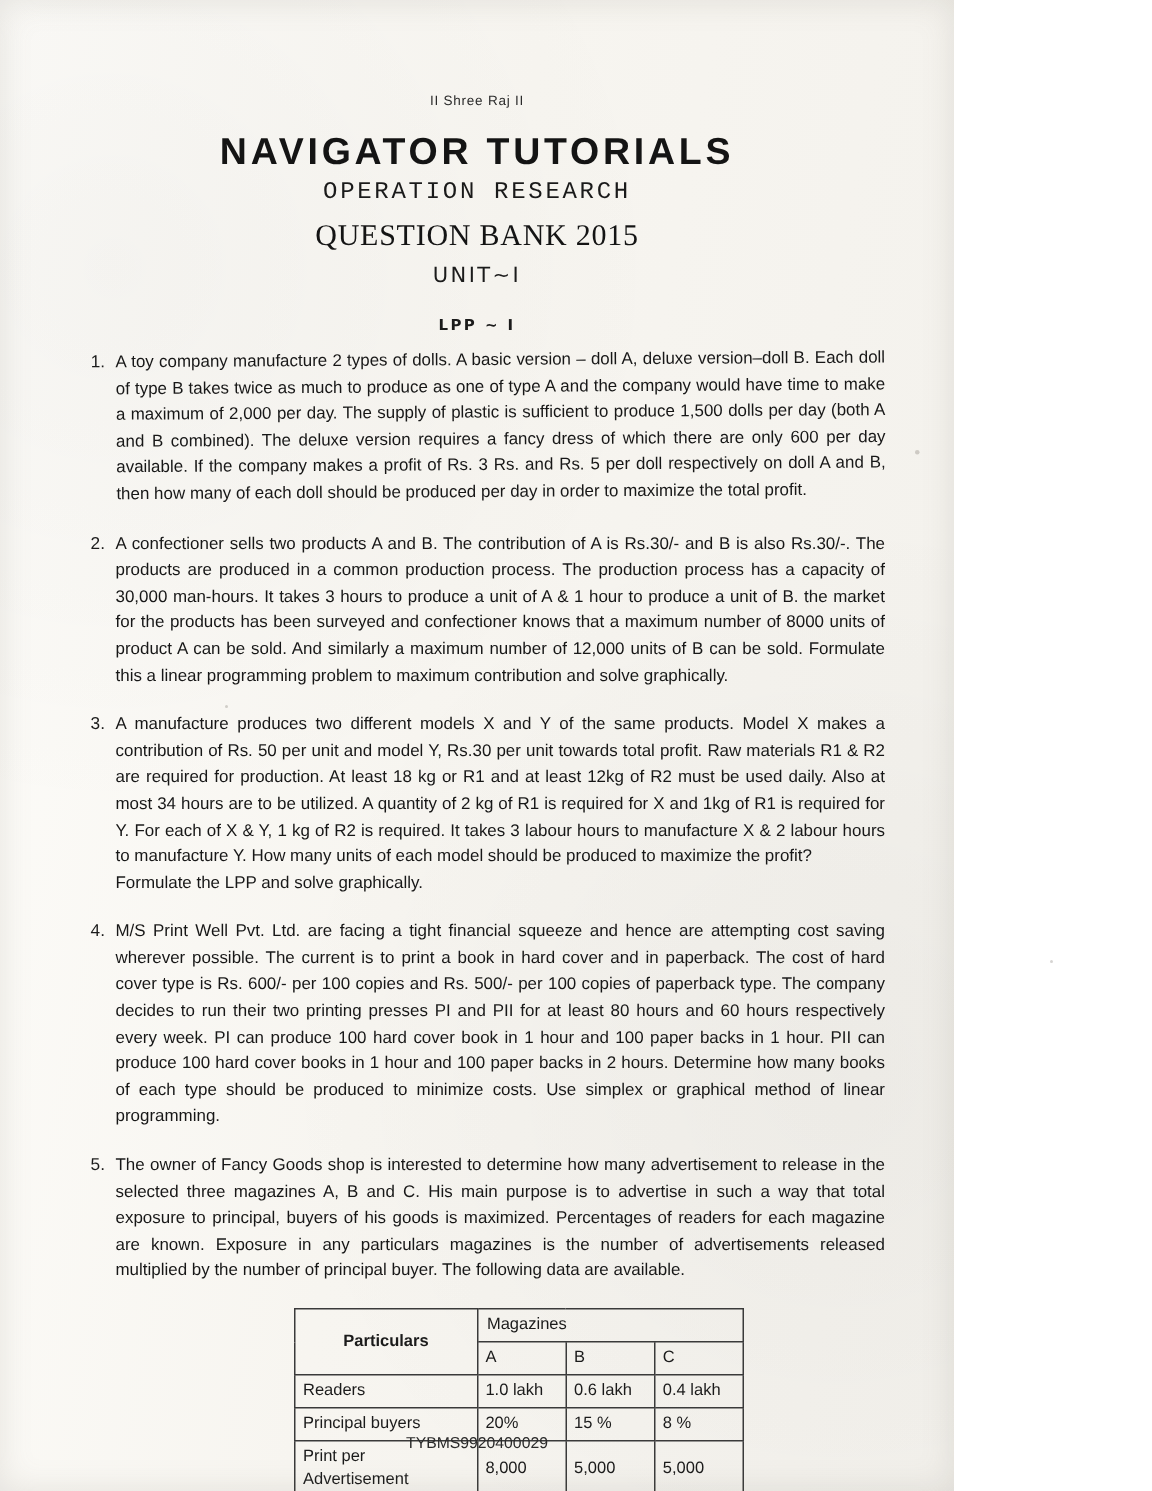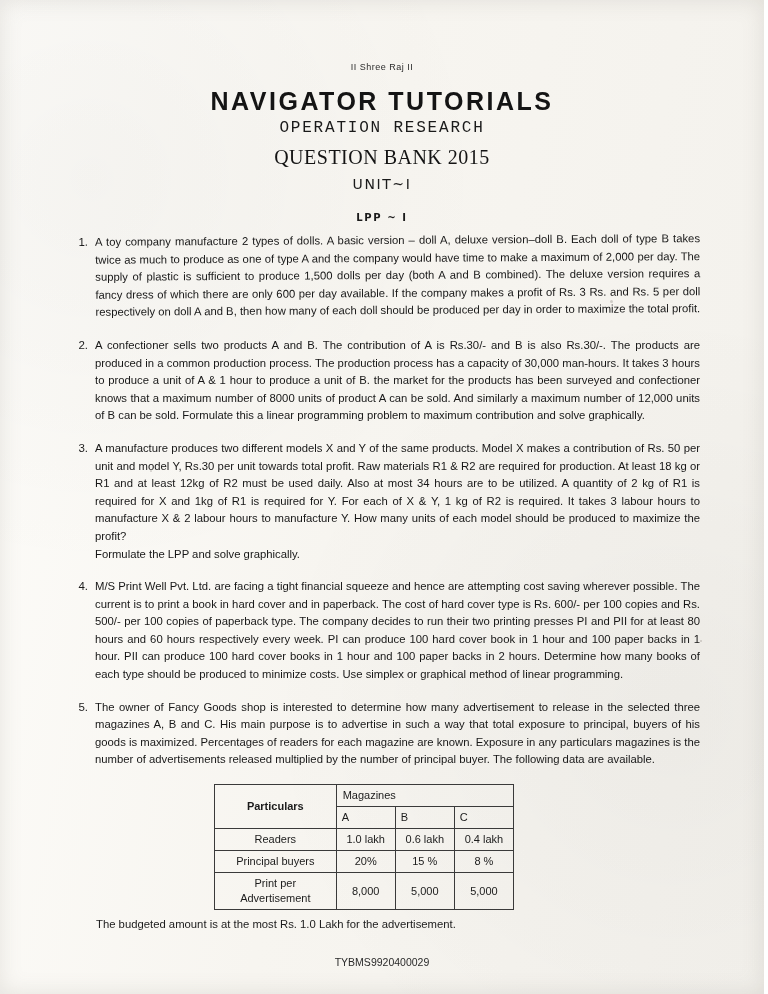--- a/index.html
+++ b/index.html
@@ -9,29 +9,29 @@
   body {
     width: 768px;
     height: 994px;
     background: #ffffff;
     font-family: "Liberation Sans", sans-serif;
     color: #1b1b1b;
     overflow: hidden;
   }
   .page {
     position: relative;
-    width: 764px;
+    width: 636px;
     height: 994px;
     background: #fbfaf7;
     background-image:
       radial-gradient(circle at 12% 18%, rgba(0,0,0,0.028) 0%, rgba(0,0,0,0) 38%),
       radial-gradient(circle at 88% 72%, rgba(0,0,0,0.03) 0%, rgba(0,0,0,0) 42%),
       linear-gradient(100deg, #fdfcf9 0%, #f7f5f0 45%, #f3f1ec 100%);
     box-sizing: border-box;
-    padding: 0 64px;
+    padding: 0 46px;
   }
   .paper-edge {
     position: absolute;
     inset: 0;
     box-shadow: inset 0 0 22px rgba(120,115,100,0.16);
     pointer-events: none;
   }
   .scan-speck {
     position: absolute;
     background: rgba(90,85,75,0.25);
@@ -118,21 +118,21 @@
   }
   table.data {
     border-collapse: collapse;
     width: 300px;
     font-size: 11px;
     font-family: "Liberation Sans", sans-serif;
   }
   table.data td, table.data th {
     border: 1px solid #3a3a3a;
     padding: 3px 5px;
-    text-align: center;
+    text-align: left;
     font-weight: normal;
     vertical-align: middle;
     line-height: 15px;
   }
   table.data th.particulars {
     text-align: center;
     font-weight: bold;
     width: 128px;
   }
   table.data th.magazines {

